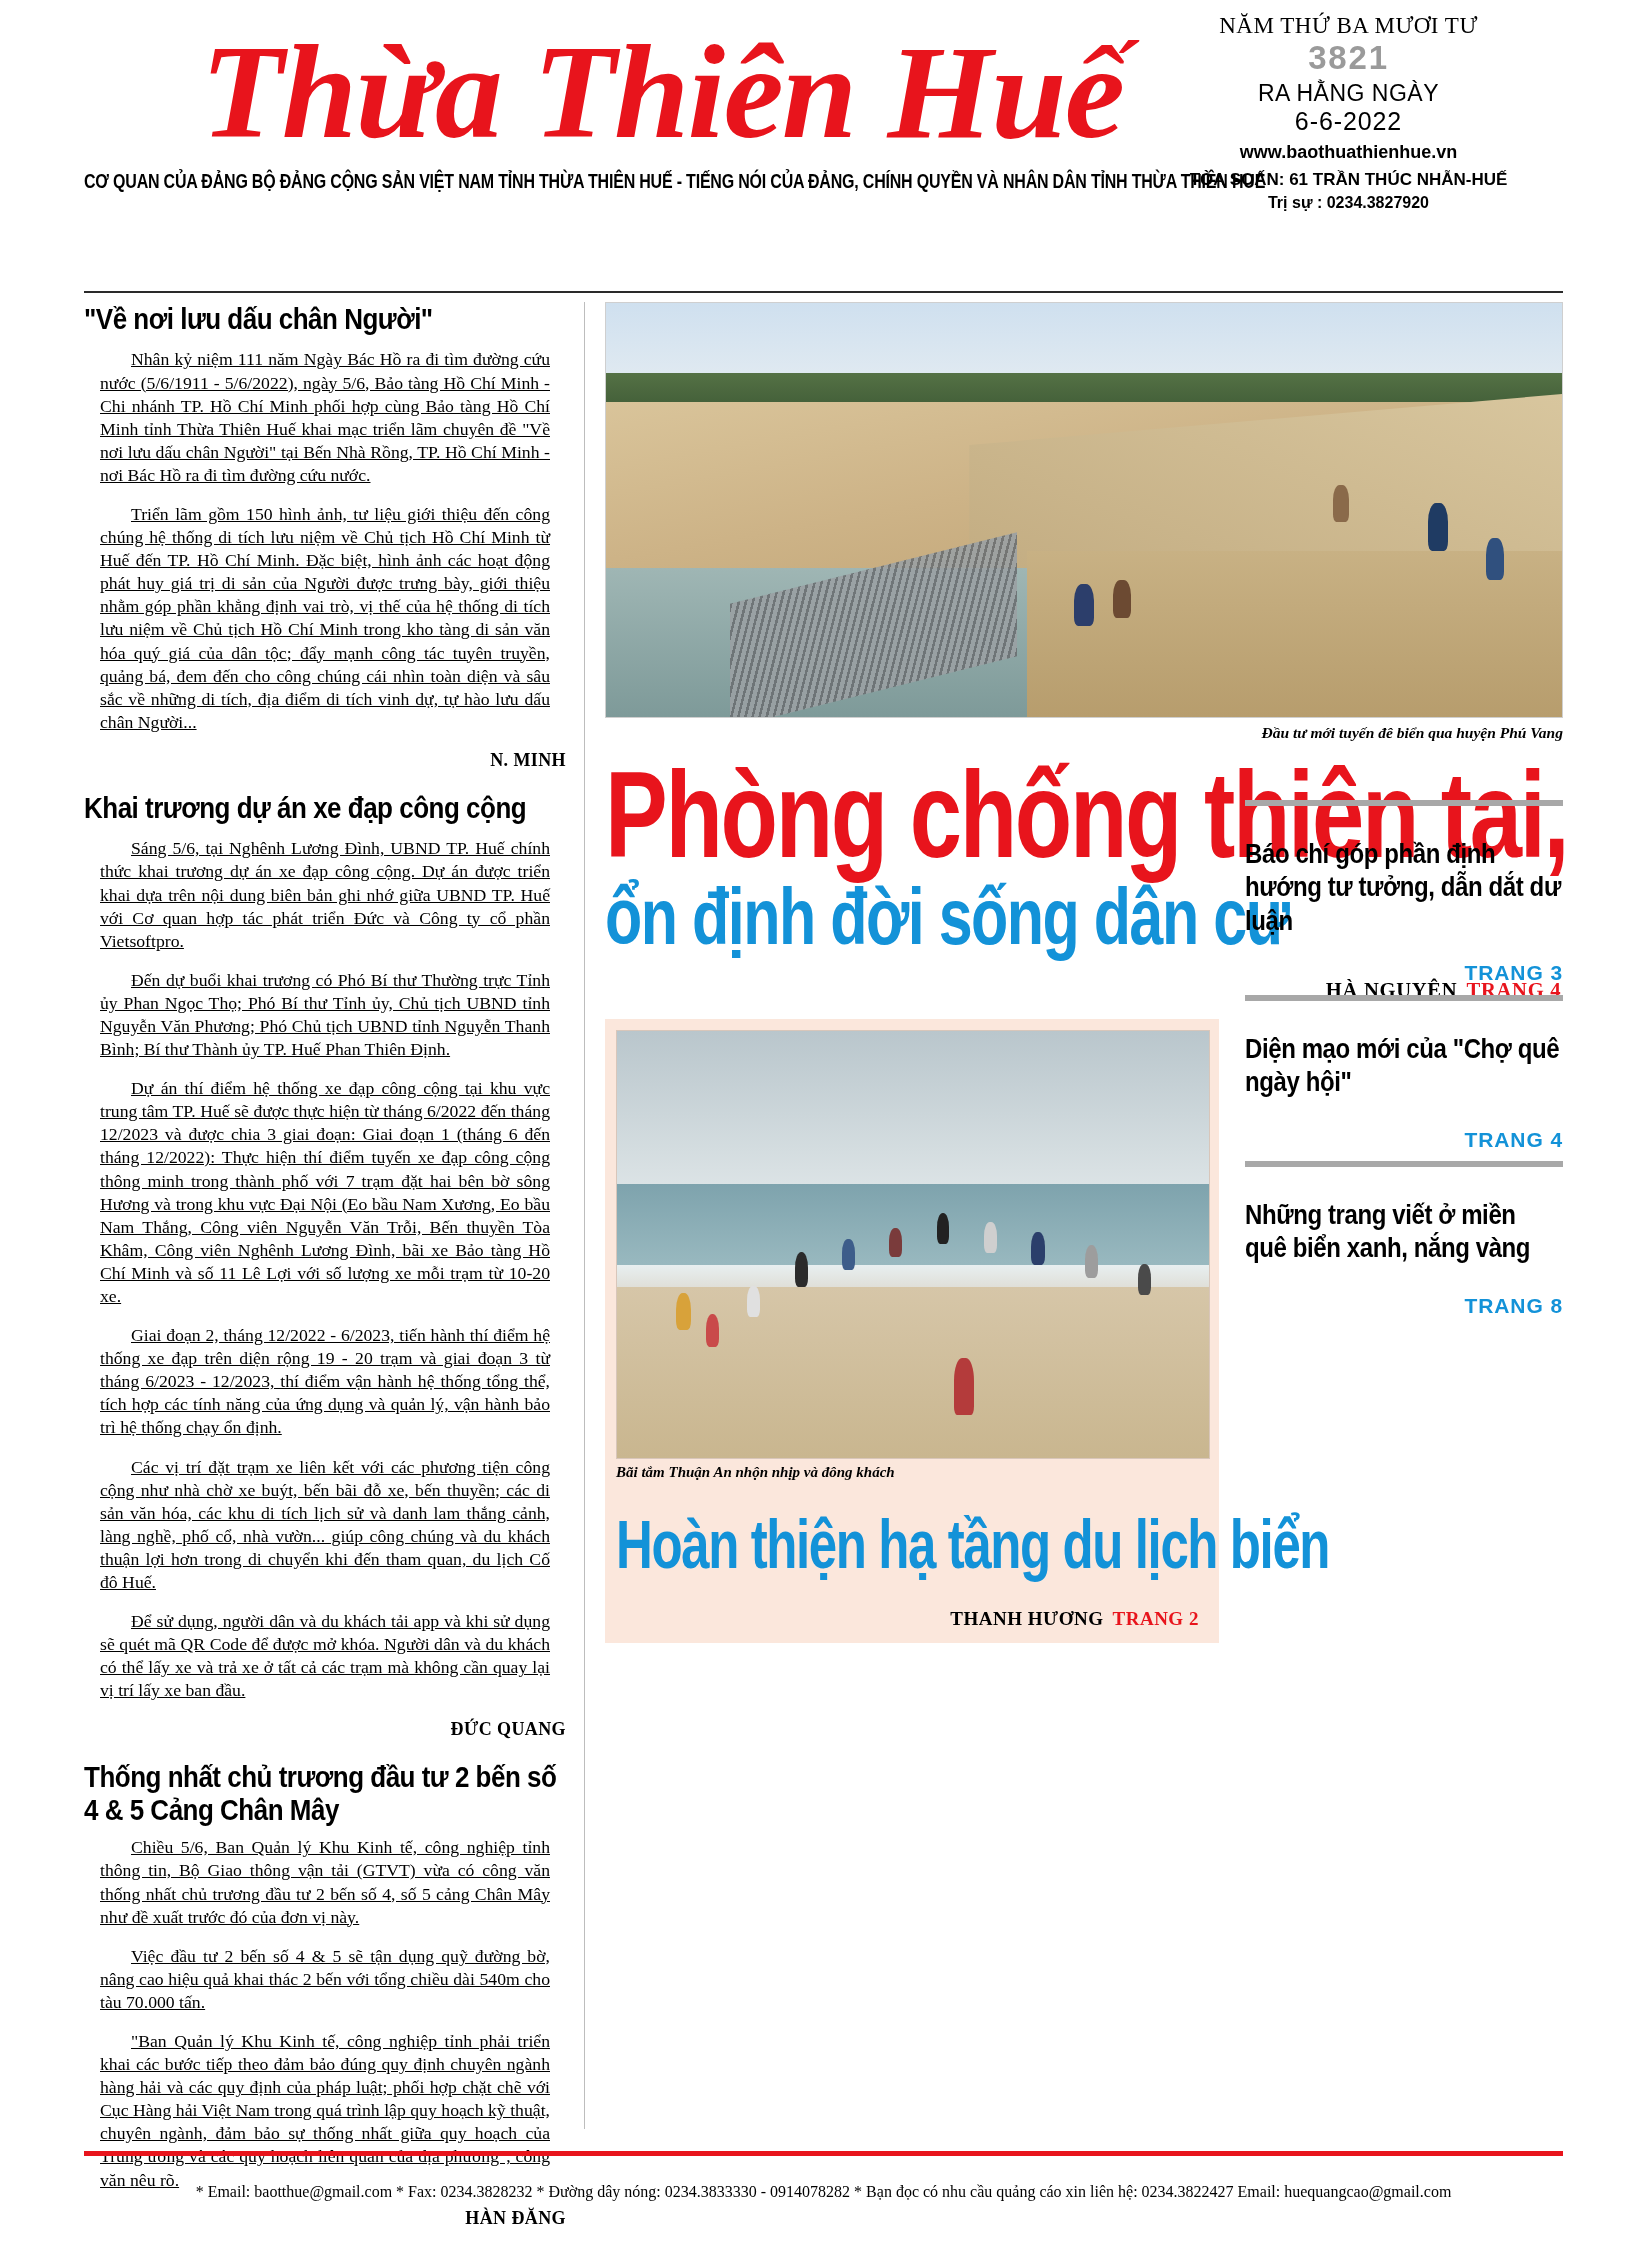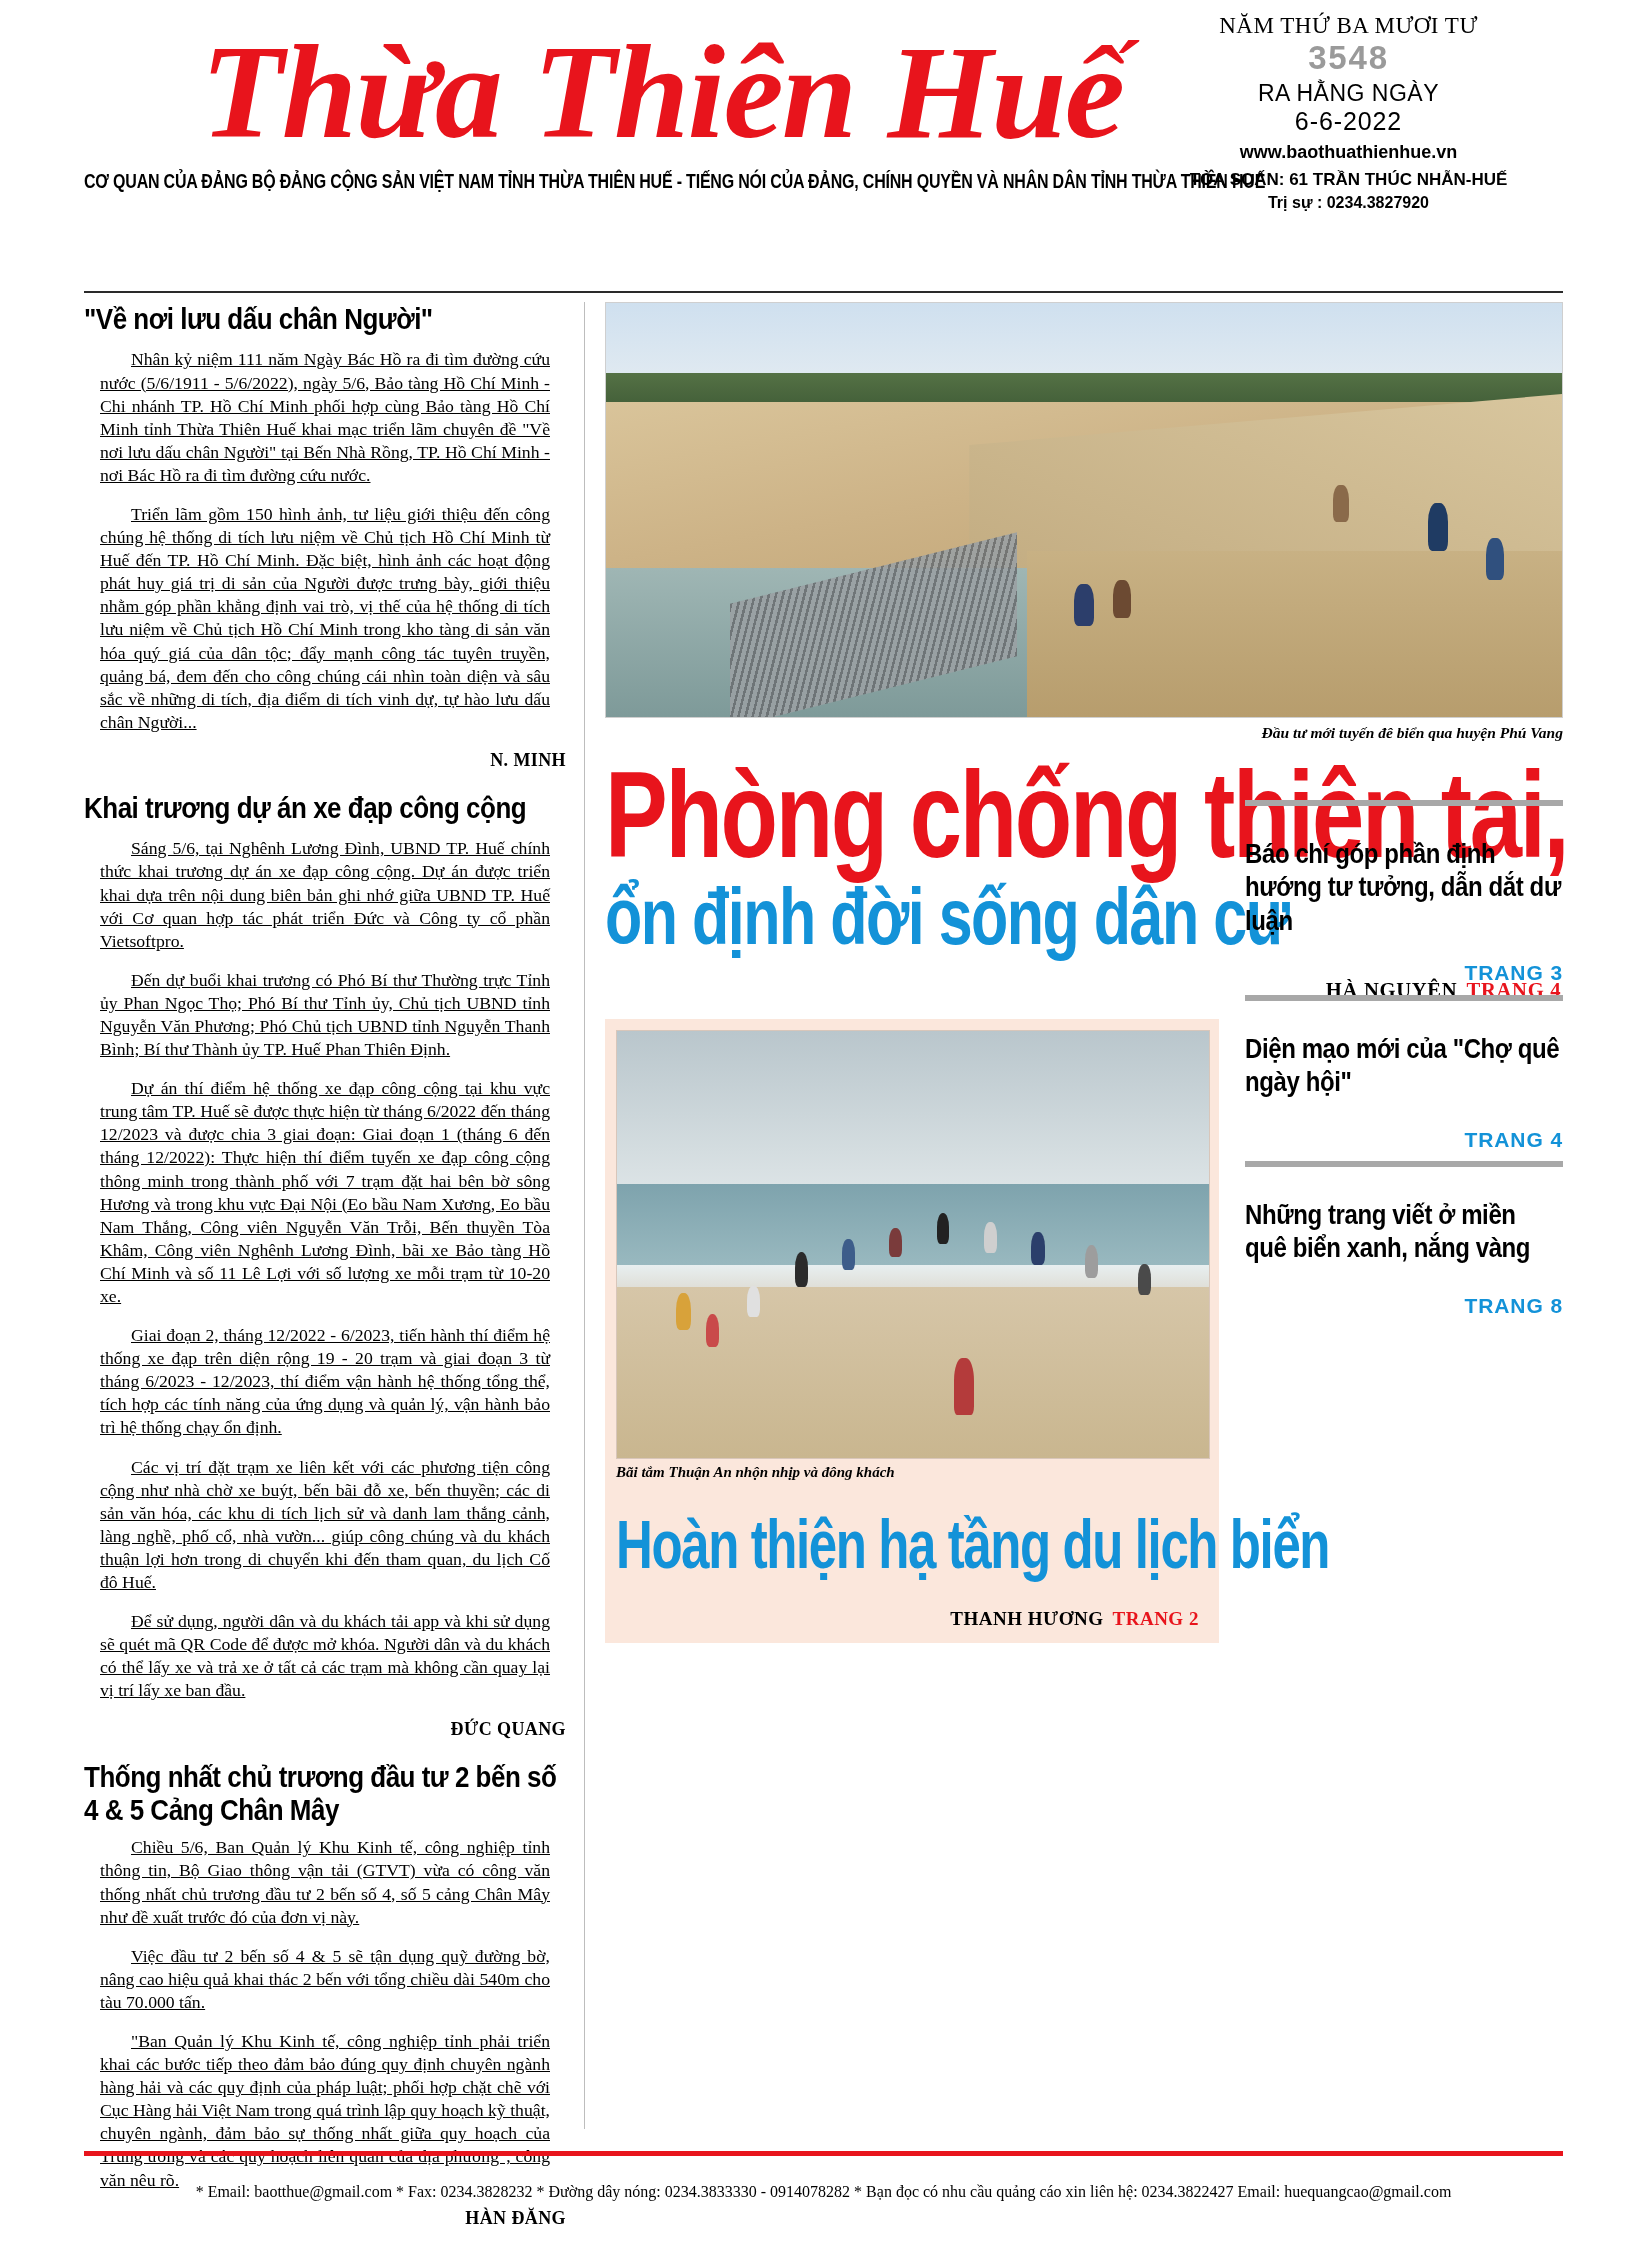--- a/index.html
+++ b/index.html
@@ -412,21 +412,21 @@
 
   <div class="masthead">
 
     <div class="masthead-left">
       <div class="paper-title">Thừa Thiên Huế</div>
       <div class="paper-subtitle">CƠ QUAN CỦA ĐẢNG BỘ ĐẢNG CỘNG SẢN VIỆT NAM TỈNH THỪA THIÊN HUẾ - TIẾNG NÓI CỦA ĐẢNG, CHÍNH QUYỀN VÀ NHÂN DÂN TỈNH THỪA THIÊN HUẾ</div>
     </div>
 
     <div class="masthead-right">
       <div class="mh-year">NĂM THỨ BA MƯƠI TƯ</div>
-      <div class="mh-issue">3548</div>
+      <div class="mh-issue">3821</div>
       <div class="mh-daily">RA HẰNG NGÀY</div>
       <div class="mh-date">6-6-2022</div>
       <div class="mh-web">www.baothuathienhue.vn</div>
       <div class="mh-office">
         <div>TÒA SOẠN: 61 TRẦN THÚC NHẪN-HUẾ</div>
         <div class="line2">Trị sự : 0234.3827920</div>
       </div>
     </div>
   </div>
 

